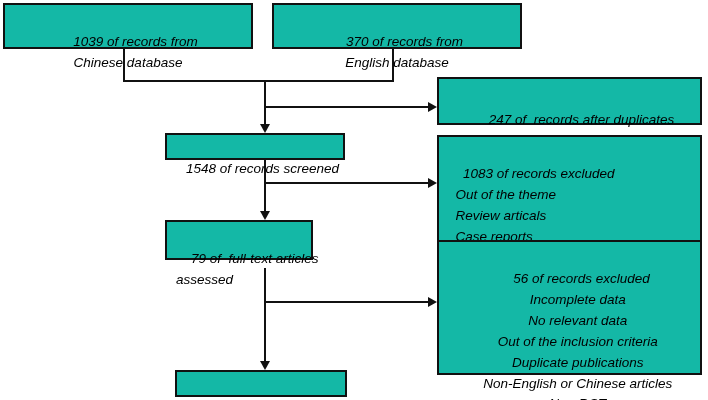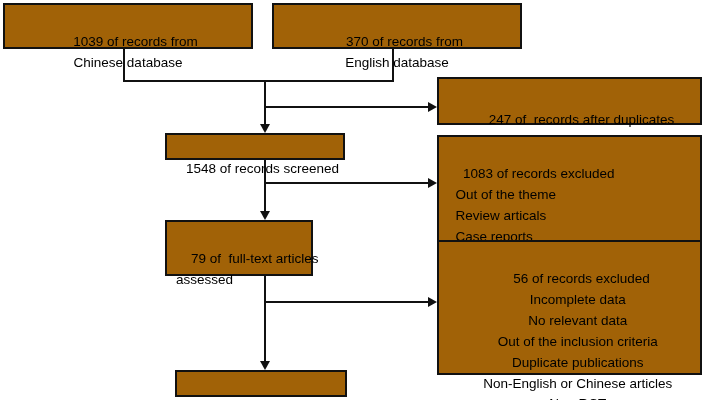--- a/index.html
+++ b/index.html
@@ -12,42 +12,43 @@
     width: 708px;
     height: 400px;
     background: #ffffff;
     font-family: "Liberation Sans", sans-serif;
     overflow: hidden;
   }
   .box {
     position: absolute;
     box-sizing: border-box;
     border: 2px solid #111111;
-    background: #a16207;
+    background: #14b8a6;
     color: #000000;
     font-size: 13.5px;
     line-height: 1.55;
     white-space: pre;
+    font-style: italic;
   }
   .box-inner {
     white-space: pre;
   }
   .box.center-text {
     text-align: center;
   }
   .box.left-text {
     text-align: left;
   }
   
   #box-chinese   { left: 3px;   top: 3px;   width: 250px; height: 46px;  padding-top: 6px; }
   #box-english   { left: 272px; top: 3px;   width: 250px; height: 46px;  padding-top: 6px; }
   #box-duplicates{ left: 437px; top: 77px;  width: 265px; height: 48px;  padding: 10px 0 0 9px; text-align: center; }
   #box-screened  { left: 165px; top: 133px; width: 180px; height: 27px;  padding: 3px 0 0 0; }
   #box-excluded-1{ left: 437px; top: 135px; width: 265px; height: 112px;  padding: 6px 0 0 9px; }
-  #box-fulltext  { left: 165px; top: 220px; width: 148px; height: 56px;  padding: 6px 0 0 9px; }
+  #box-fulltext  { left: 165px; top: 220px; width: 148px; height: 40px;  padding: 6px 0 0 9px; }
   #box-excluded-2{ left: 437px; top: 240px; width: 265px; height: 135px; padding: 6px 0 0 9px; text-align: center; }
   #box-included  { left: 175px; top: 370px; width: 172px; height: 27px;  padding: 3px 0 0 0; }
 
   
   .ln {
     position: absolute;
     background: #111111;
   }
   .ln-v { width: 2px; }
   .ln-h { height: 2px; }

